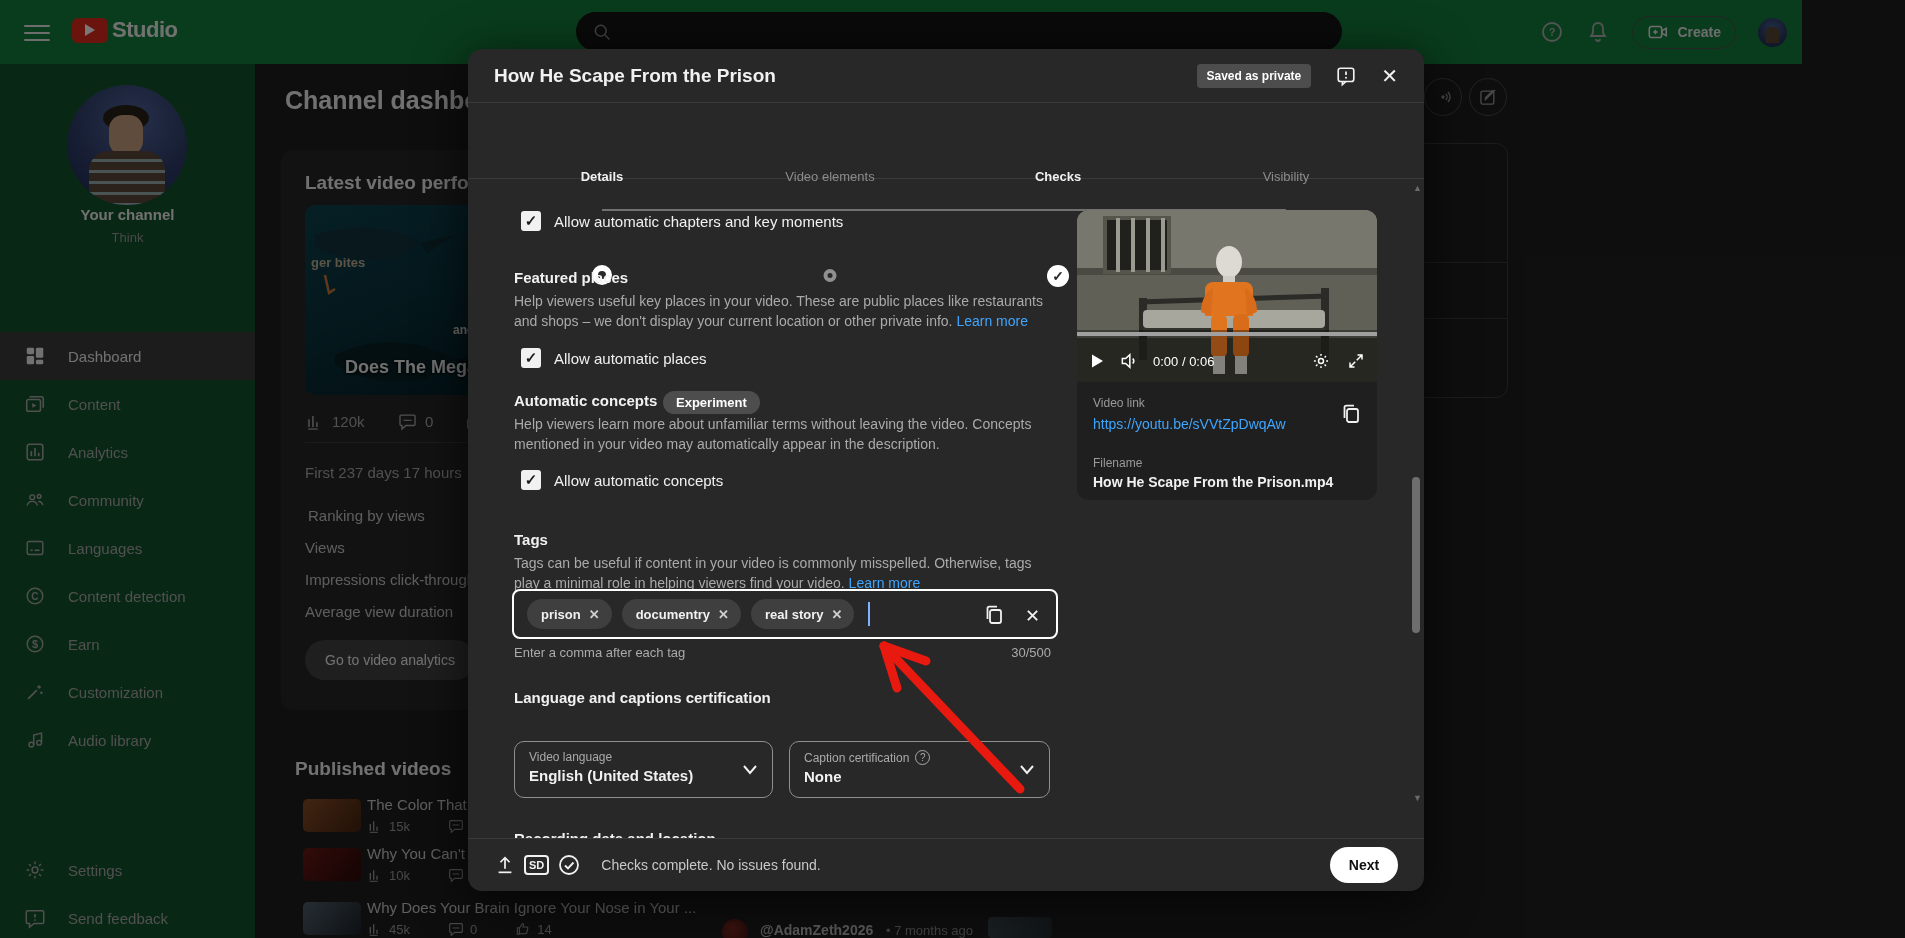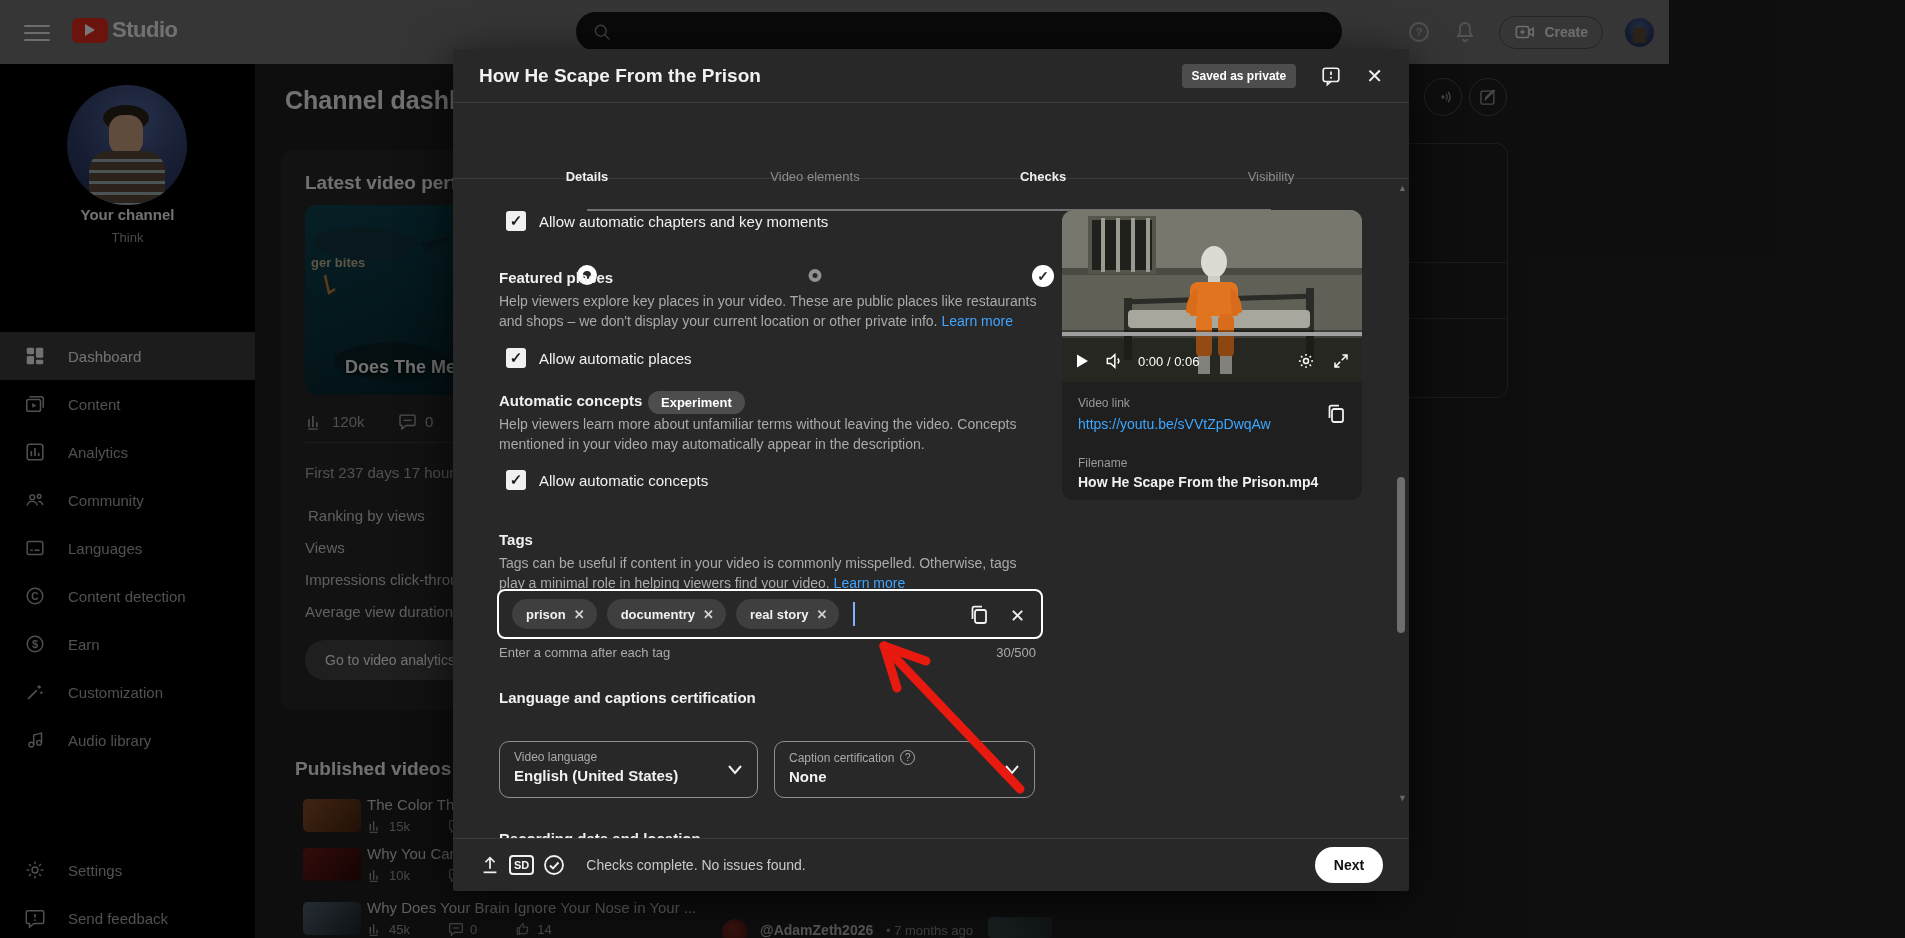--- a/index.html
+++ b/index.html
@@ -1,37 +1,37 @@
 <!DOCTYPE html>
 <html><head>
 <meta charset="utf-8">
 <style>
   * { margin:0; padding:0; box-sizing:border-box; }
   html,body { background:#000; }
   body { font-family:"Liberation Sans", sans-serif; }
   .page { position:relative; width:1905px; height:938px; overflow:hidden; background:#1f1f1f; }
 
   
-  .topbar { position:absolute; left:0; top:0; width:1669px; height:64px; background:#737373; z-index:10; }
+  .topbar { position:absolute; left:0; top:0; width:1802px; height:64px; background:#15803d; z-index:10; }
   .hamburger { position:absolute; left:24px; top:20px; width:26px; height:22px; cursor:pointer; }
   .hamburger span { display:block; height:2px; background:#e8e8e8; margin:5px 0; border-radius:1px; }
   .logo { position:absolute; left:72px; top:17px; display:flex; align-items:center; gap:4px; }
   .logo-badge { width:36px; height:25px; background:#e4291d; border-radius:6px; display:flex; align-items:center; justify-content:center; }
   .logo-badge .tri { width:0; height:0; border-left:10px solid #fff; border-top:6px solid transparent; border-bottom:6px solid transparent; }
   .brand { color:#f1f1f1; font-size:22px; font-weight:bold; letter-spacing:-0.5px; }
   .searchbar { position:absolute; left:576px; top:12px; width:766px; height:39px; background:#161616; border-radius:20px; display:flex; align-items:center; padding:0 16px; gap:10px; }
   .searchbar input { flex:1; background:transparent; border:none; outline:none; color:#ddd; font-size:15px; font-family:"Liberation Sans",sans-serif; }
   .searchbar input::placeholder { color:#7d7d7d; }
   .tb-right { position:absolute; right:15px; top:0; height:64px; display:flex; align-items:center; gap:22px; }
   .createbtn { display:flex; align-items:center; gap:8px; border:1px solid #4d4d4d; border-radius:17px; height:33px; padding:0 14px; color:#e8e8e8; font-size:14px; font-weight:bold; cursor:pointer; }
   .avatar-sm { width:29px; height:29px; border-radius:50%; background:radial-gradient(circle at 50% 35%, #4a618f 0%, #2c3c66 55%, #1b2747 100%); position:relative; overflow:hidden; }
   .avatar-sm::after { content:""; position:absolute; left:8px; top:9px; width:13px; height:16px; background:#5a4636; border-radius:5px 5px 0 0; }
 
   
-  .sidebar { position:absolute; left:0; top:64px; width:255px; height:874px; background:#000000; }
+  .sidebar { position:absolute; left:0; top:64px; width:255px; height:874px; background:#14532d; }
   .avatar-big { position:absolute; left:67px; top:21px; width:120px; height:120px; border-radius:50%; background:radial-gradient(circle at 55% 30%, #51679c 0%, #31406e 55%, #1d2a4e 100%); overflow:hidden; }
   .avatar-big .head { position:absolute; left:42px; top:30px; width:34px; height:40px; background:#caa182; border-radius:14px; }
   .avatar-big .hair { position:absolute; left:36px; top:20px; width:46px; height:26px; background:#2a2019; border-radius:50%; }
   .avatar-big .body { position:absolute; left:22px; top:66px; width:76px; height:54px; background:#5d4a3a; border-radius:20px 20px 0 0; background-image:repeating-linear-gradient(180deg,#5d4a3a 0 8px,#9fb3b5 8px 11px); }
   .ch-title { position:absolute; left:0; top:142px; width:255px; text-align:center; color:#f1f1f1; font-size:15px; font-weight:bold; }
   .ch-sub { position:absolute; left:0; top:166px; width:255px; text-align:center; color:#9a9a9a; font-size:13px; }
   .nav-item { position:absolute; left:0; width:255px; height:48px; display:flex; align-items:center; gap:22px; padding-left:24px; color:#aaa; font-size:15px; cursor:pointer; }
   .nav-item.active { background:#3c3c3c; color:#f1f1f1; }
   .nav-item svg { flex:0 0 auto; }
 
@@ -56,21 +56,21 @@
   .cmt-avatar { position:absolute; left:722px; top:919px; width:26px; height:26px; border-radius:50%; background:radial-gradient(circle at 40% 35%, #7e2a22, #3c0f0c); }
   .cmt-author { position:absolute; left:760px; top:922px; color:#bdbdbd; font-size:14px; font-weight:bold; }
   .cmt-meta { position:absolute; left:886px; top:923px; color:#8a8a8a; font-size:13px; }
   .cmt-thumb { position:absolute; left:988px; top:917px; width:64px; height:21px; border-radius:4px; background:linear-gradient(120deg,#3a474c,#242d31); }
   .peek-card { position:absolute; left:1392px; top:143px; width:116px; height:255px; border:1px solid #3d3d3d; border-radius:12px; }
   .peek-line { position:absolute; left:1393px; width:114px; height:1px; background:#3a3a3a; }
   .circ-btn { position:absolute; width:38px; height:38px; border:1px solid #4a4a4a; border-radius:50%; display:flex; align-items:center; justify-content:center; color:#9a9a9a; }
 
   
   .scrim { position:absolute; inset:0; background:rgba(0,0,0,0.53); z-index:50; }
-  .dialog { position:absolute; left:453px; top:49px; width:956px; height:842px; background:#282828; border-radius:2px; z-index:100; box-shadow:0 10px 50px rgba(0,0,0,.7); }
+  .dialog { position:absolute; left:468px; top:49px; width:956px; height:842px; background:#282828; border-radius:14px; z-index:100; box-shadow:0 10px 50px rgba(0,0,0,.7); }
   .dlg-header { position:absolute; left:0; top:0; width:956px; height:54px; display:flex; align-items:center; padding:0 26px; border-bottom:1px solid #3a3a3a; }
   .dlg-title { color:#f1f1f1; font-size:19px; font-weight:bold; }
   .saved-badge { margin-left:auto; background:#4d4d4d; color:#fff; font-size:12px; font-weight:bold; padding:5px 10px; border-radius:4px; }
   .hdr-ic { margin-left:24px; color:#f1f1f1; cursor:pointer; display:flex; align-items:center; }
   .dlg-steps { position:absolute; left:0; top:54px; width:956px; height:76px; border-bottom:1px solid #3a3a3a; }
   .step-line { position:absolute; left:134px; top:106px; width:684px; height:2px; background:#717171; }
   .step { position:absolute; top:66px; width:160px; margin-left:-80px; text-align:center; cursor:pointer; }
   .step .lbl { font-size:13px; }
   .step .lbl.on { color:#f1f1f1; font-weight:bold; }
   .step .lbl.off { color:#8c8c8c; }
@@ -460,21 +460,21 @@
 
     <div class="dlg-content">
 
       <div class="cb-row" style="top:31px">
         <span class="cbox">✓</span>
         <span class="cb-lbl">Allow automatic chapters and key moments</span>
       </div>
 
       <h4 class="sec-h" style="top:89px">Featured places</h4>
       <p class="sec-p" style="top:111px">
-        <span>Help viewers explore key places in your video. These are public places like restaurants and shops – we don't display your current location or other private info.</span> <a class="lnk">Learn more</a>
+        <span>Help viewers useful key places in your video. These are public places like restaurants and shops – we don't display your current location or other private info.</span> <a class="lnk">Learn more</a>
       </p>
       <div class="cb-row" style="top:168px">
         <span class="cbox">✓</span>
         <span class="cb-lbl">Allow automatic places</span>
       </div>
 
       <h4 class="sec-h" style="top:212px">Automatic concepts</h4>
       <span class="exp-badge">Experiment</span>
       <p class="sec-p" style="top:234px">Help viewers learn more about unfamiliar terms without leaving the video. Concepts mentioned in your video may automatically appear in the description.</p>
       <div class="cb-row" style="top:290px">

